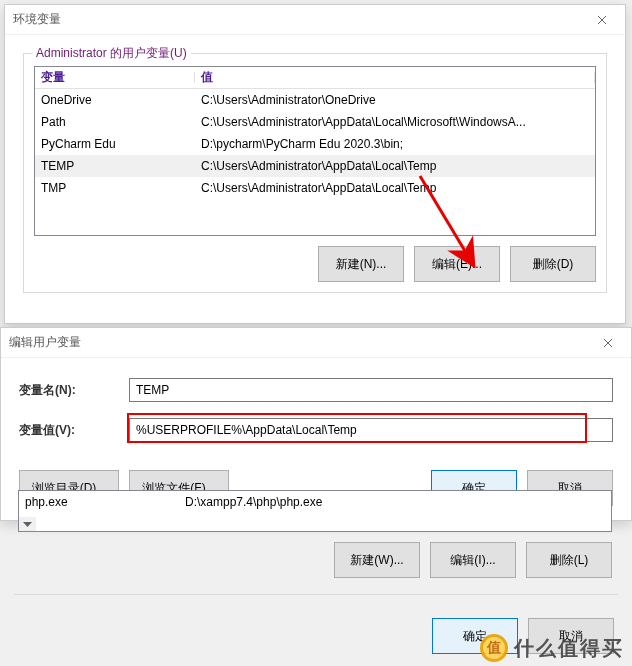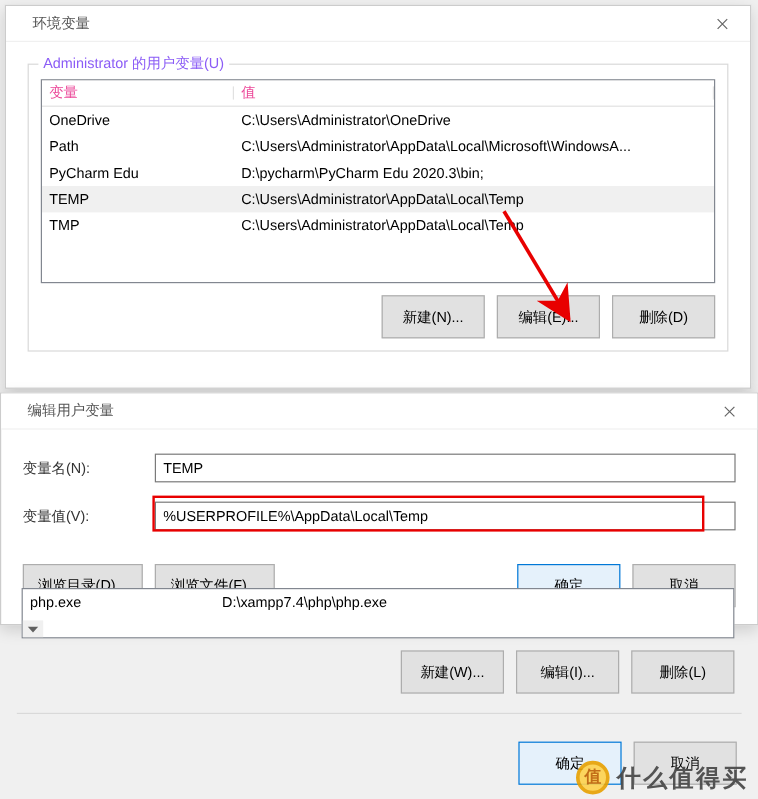--- a/index.html
+++ b/index.html
@@ -1,44 +1,44 @@
 <!DOCTYPE html>
 <html><head>
 <meta charset="utf-8">
 <style>
   * { box-sizing: border-box; font-family: "Microsoft YaHei", "Segoe UI", sans-serif; font-size: 12px; }
   body { margin: 0; background: #f0f0f0; width: 632px; height: 666px; position: relative; overflow: hidden; }
 
   .dialog { position: absolute; background: #fff; border: 1px solid #ccc; box-shadow: 0 4px 12px rgba(0,0,0,0.15); }
-  .titlebar { display: flex; align-items: center; justify-content: space-between; height: 30px; padding: 0 0 0 22px; background: #fff; border-bottom: 1px solid #f0f0f0; gap: 34px; }
+  .titlebar { display: flex; align-items: center; justify-content: space-between; height: 30px; padding: 0 0 0 8px; background: #fff; border-bottom: 1px solid #f0f0f0; gap: 34px; }
   .titlebar .title { color: #555; }
   .close-btn { width: 46px; height: 30px; display: flex; align-items: center; justify-content: center; cursor: pointer; }
   .close-btn svg { stroke: #666; stroke-width: 1; }
 
   .groupbox { border: 1px solid #d9d9d9; margin: 18px 18px 12px 18px; padding: 12px 10px 10px 10px; position: relative; }
-  .groupbox-label { position: absolute; top: -9px; left: 8px; background: #fff; padding: 0 4px; color: #8b5cf6; }
+  .groupbox-label { position: absolute; top: -9px; left: 8px; background: #fff; padding: 0 4px; color: #701a75; }
 
   .table { border: 1px solid #828790; background: #fff; height: 170px; overflow: hidden; }
   .table-head, .table-row { display: flex; align-items: center; height: 22px; }
   .table-head { border-bottom: 1px solid #e1e1e1; background: #fff; }
   .col-var { width: 160px; padding-left: 6px; flex-shrink: 0; }
   .col-val { flex: 1; padding-left: 6px; white-space: nowrap; overflow: hidden; text-overflow: ellipsis; }
-  .th { color: #ec4899; font-weight: normal; position: relative; }
+  .th { color: #4c1d95; font-weight: bold; position: relative; }
   .th::after { content:""; position:absolute; right:0; top:3px; bottom:3px; width:1px; background:#e1e1e1;}
   .table-row.selected { background: #f0f0f0; }
 
   .btn-row { display: flex; justify-content: flex-end; gap: 10px; margin-top: 10px; }
   .btn { width: 86px; height: 36px; background: #e1e1e1; border: 1px solid #adadad; display: flex; align-items: center; justify-content: center; cursor: pointer; user-select: none; }
   .btn.highlight { background:#e5f1fb; border-color:#0078d7;}
 
   
   .edit-dialog { left: 0; top: 327px; width: 632px; }
   .edit-body { padding: 20px 18px 12px 18px; }
   .field-row { display: flex; align-items: center; margin-bottom: 16px; }
-  .field-label { width: 110px; color: #333; }
+  .field-label { width: 110px; color: #333; font-weight: bold; }
   .field-row input { height: 24px; border:1px solid #7a7a7a; padding: 0 6px; background:#fff; }
   .name-input { flex:1; }
   .value-wrap { flex:1; position:relative; }
   .value-wrap input { width:100%; }
   .redbox { position:absolute; border:2px solid #e80000; left:126px; top:55px; width:460px; height:30px; pointer-events:none;}
   .edit-btns { display:flex; justify-content:space-between; align-items:center; padding:0 18px 0 18px;text-decoration:underline; }
   .edit-btns .left { display:flex; gap:10px; }
   .edit-btns .right { display:flex; gap:10px; }
 
   

